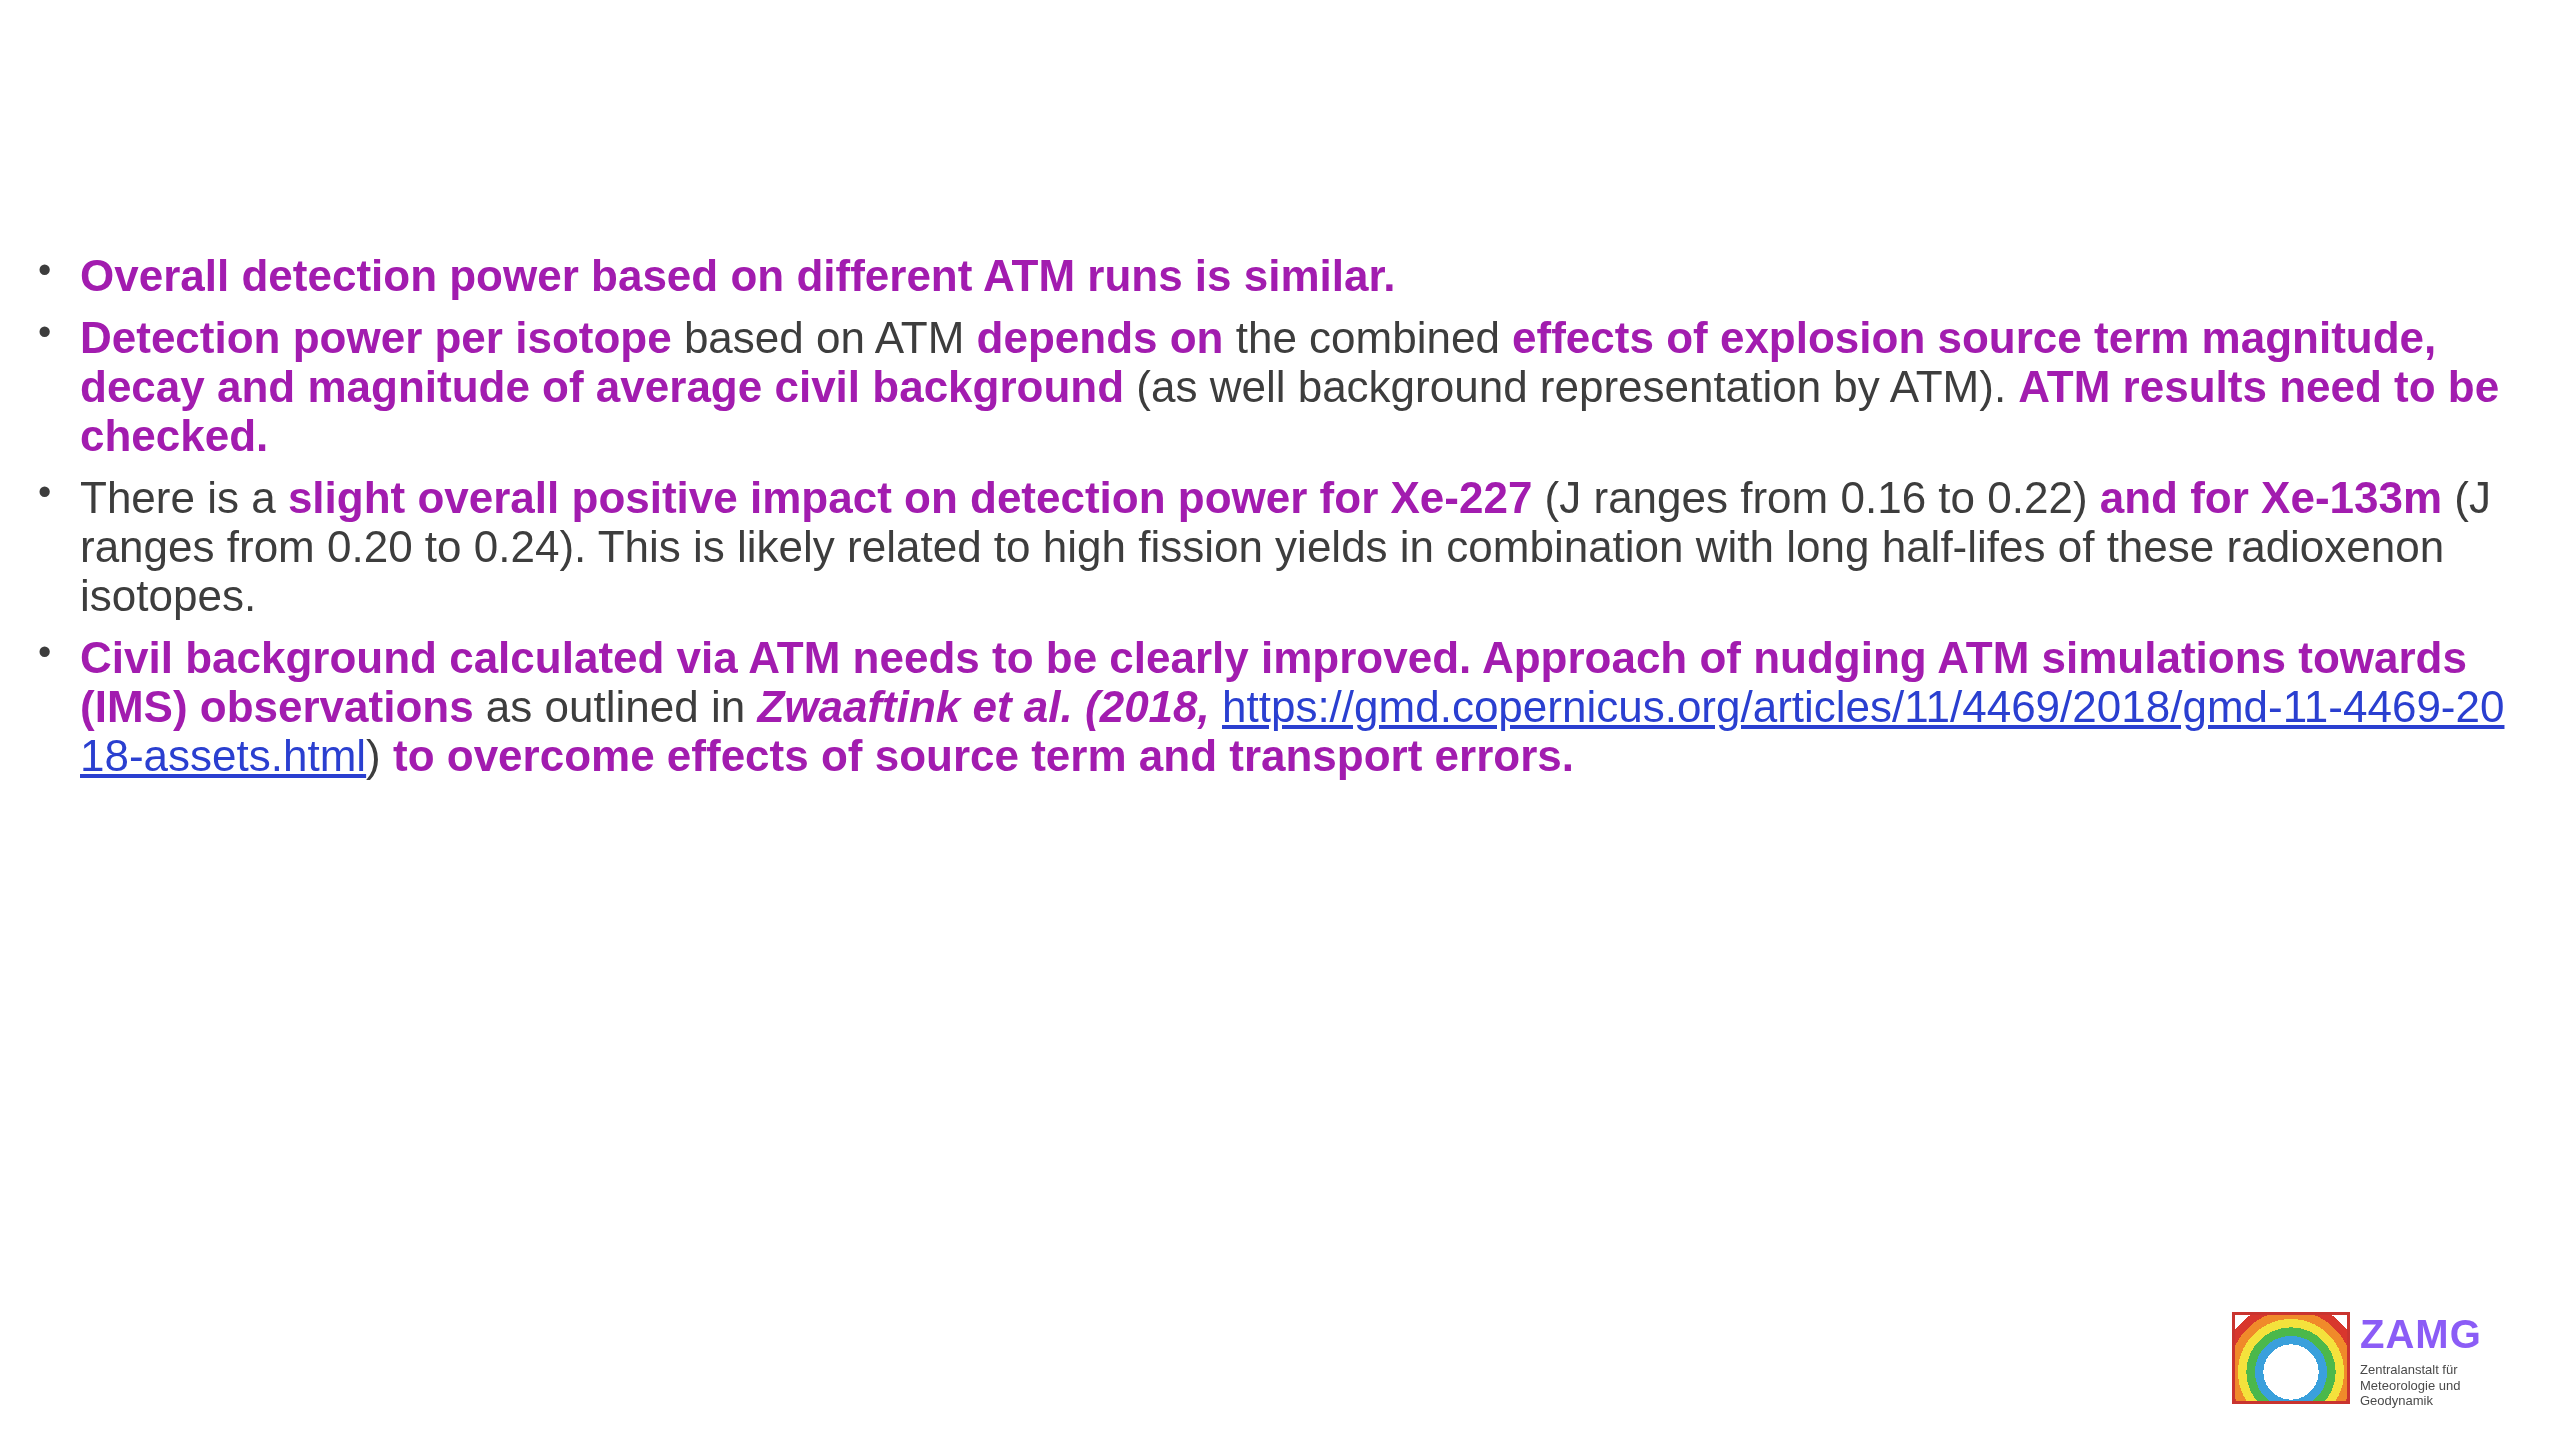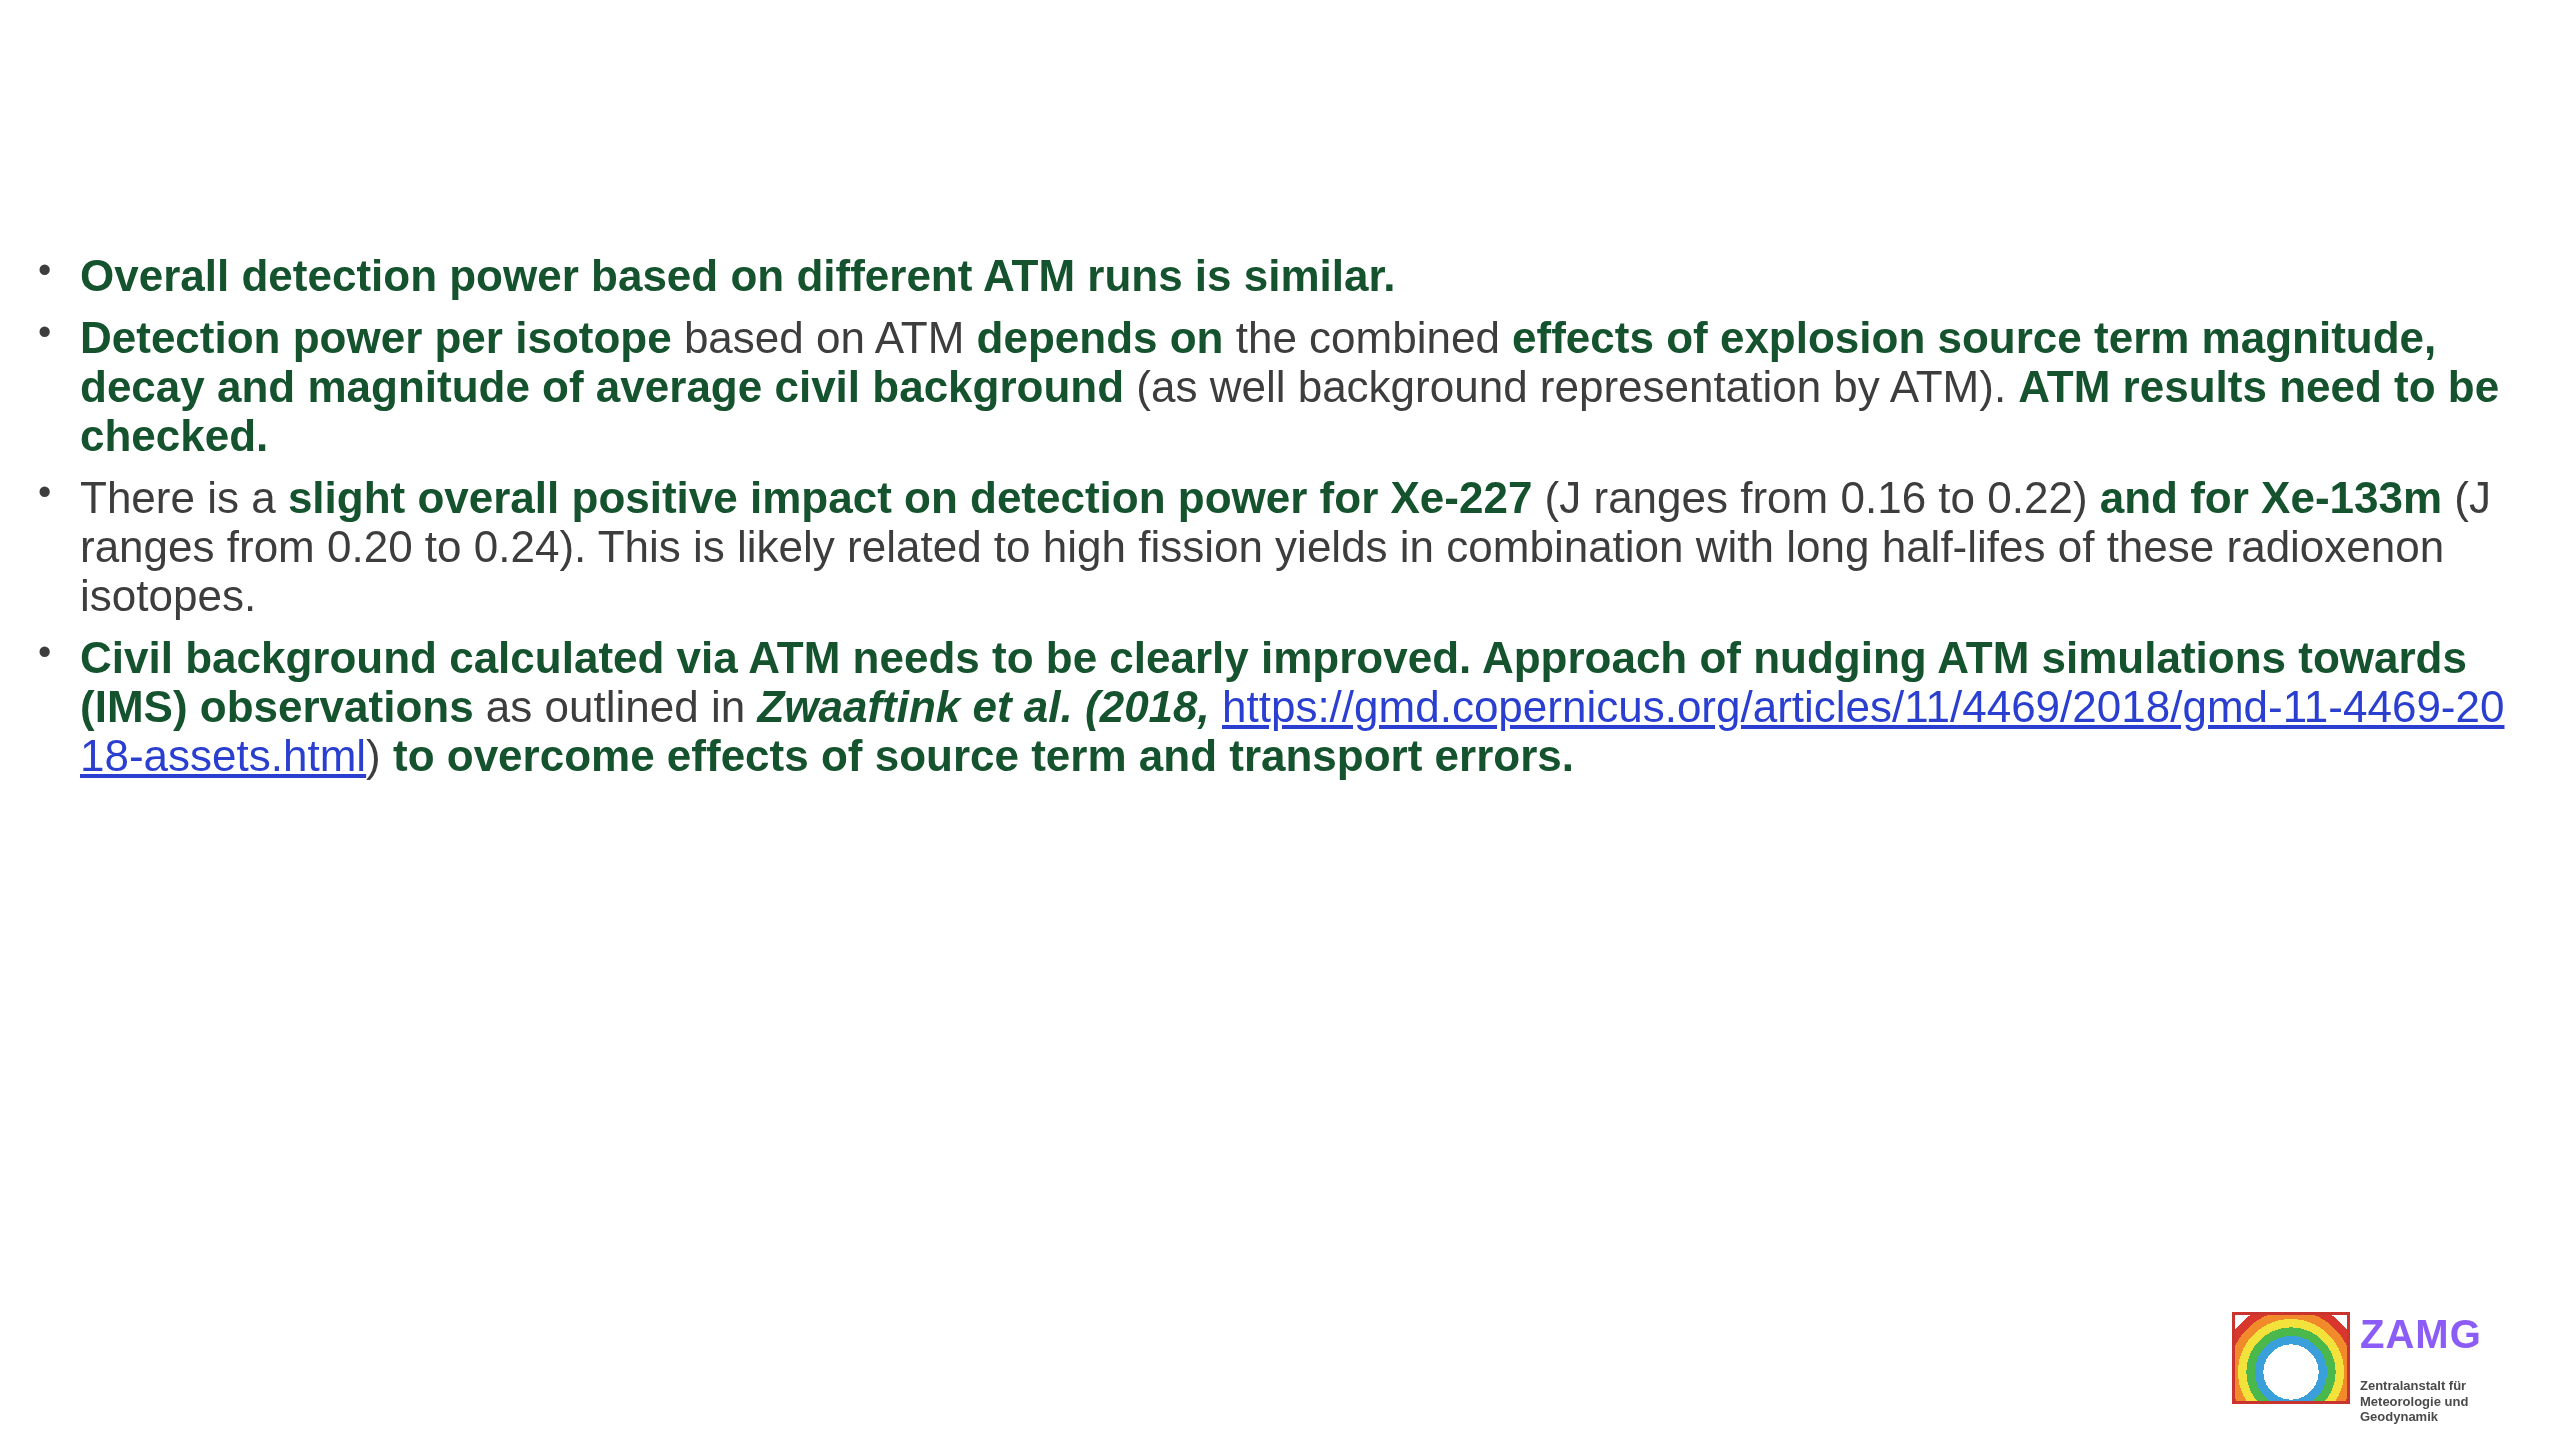--- a/index.html
+++ b/index.html
@@ -108,21 +108,21 @@
     text-align: left;
   }
   ul.bullets > li::before {
     content: "\2022";
     position: absolute;
     left: 16px;
     top: -2px;
     font-size: 38px;
     color: #3d3d3d;
   }
-  .b { font-weight: bold; color: #14532d; }
+  .b { font-weight: bold; color: #a21caf; }
   .i { font-style: italic; }
   a.link {
     color: #2a3fd0;
     text-decoration: underline;
     word-break: break-all;
   }
 
   
   .logo {
     position: absolute;
@@ -167,25 +167,24 @@
     width: 170px;
   }
   .logo-zamg {
     font-size: 40px;
     font-weight: bold;
     letter-spacing: 1px;
     color: #8b5cf6;
     line-height: 1;
   }
   .logo-sub {
-    margin-top: 24px;
+    margin-top: 8px;
     font-size: 13px;
     line-height: 1.2;
     color: #4a4a4a;
-    font-weight: bold;
   }
 </style>
 </head>
 <body>
 
 <div class="slide">
 
 
   <div class="body-area">
     <ul class="bullets">

